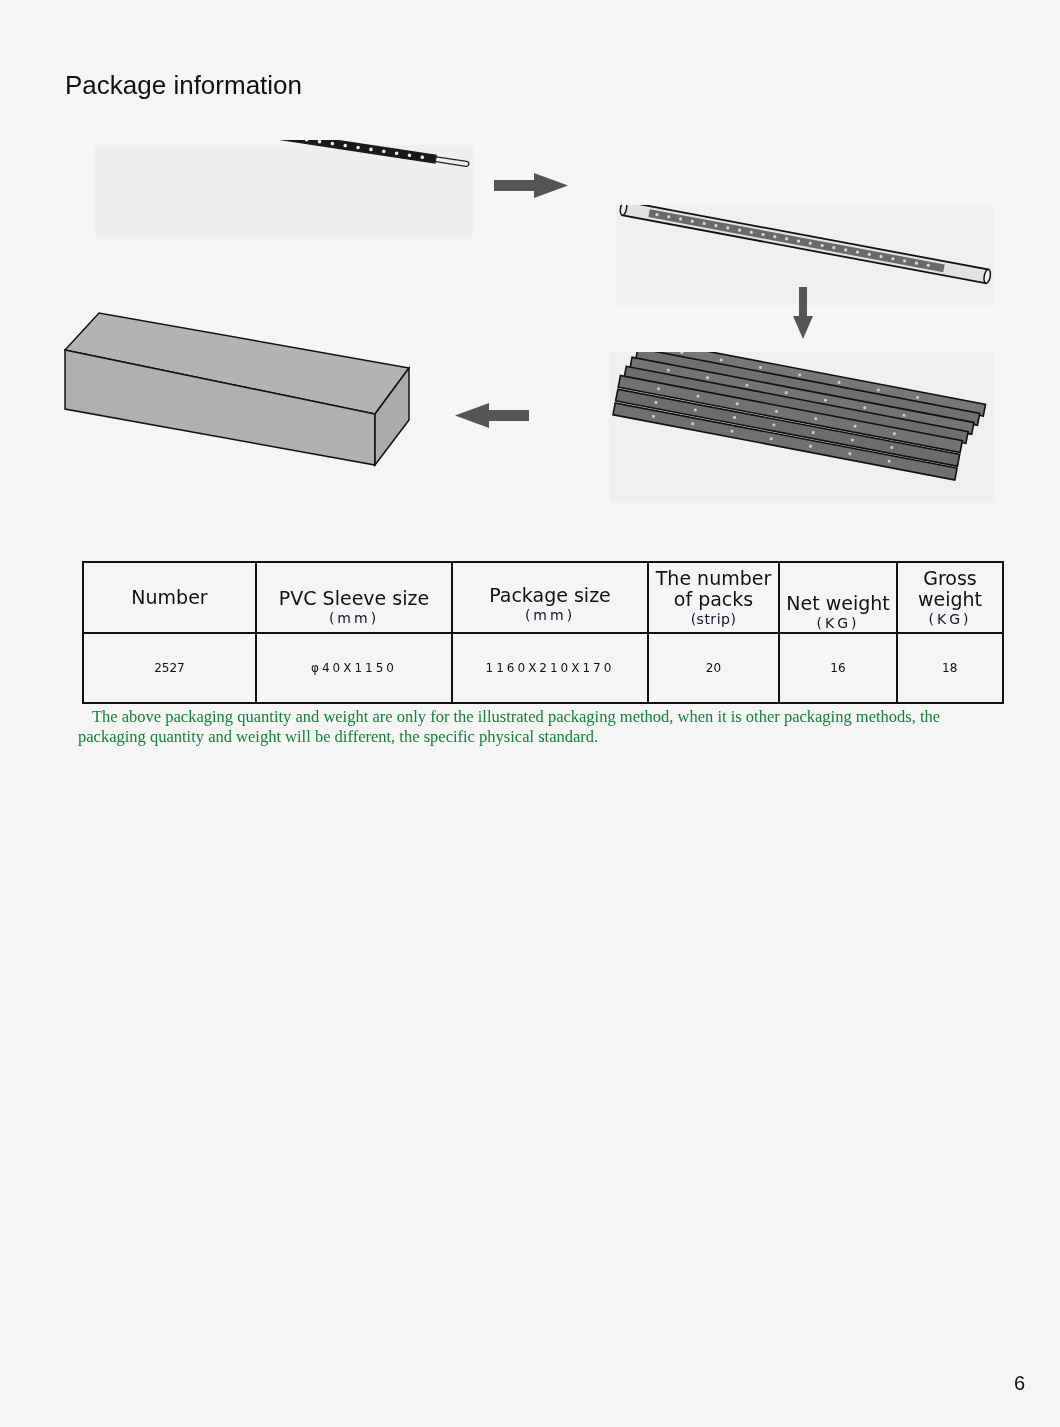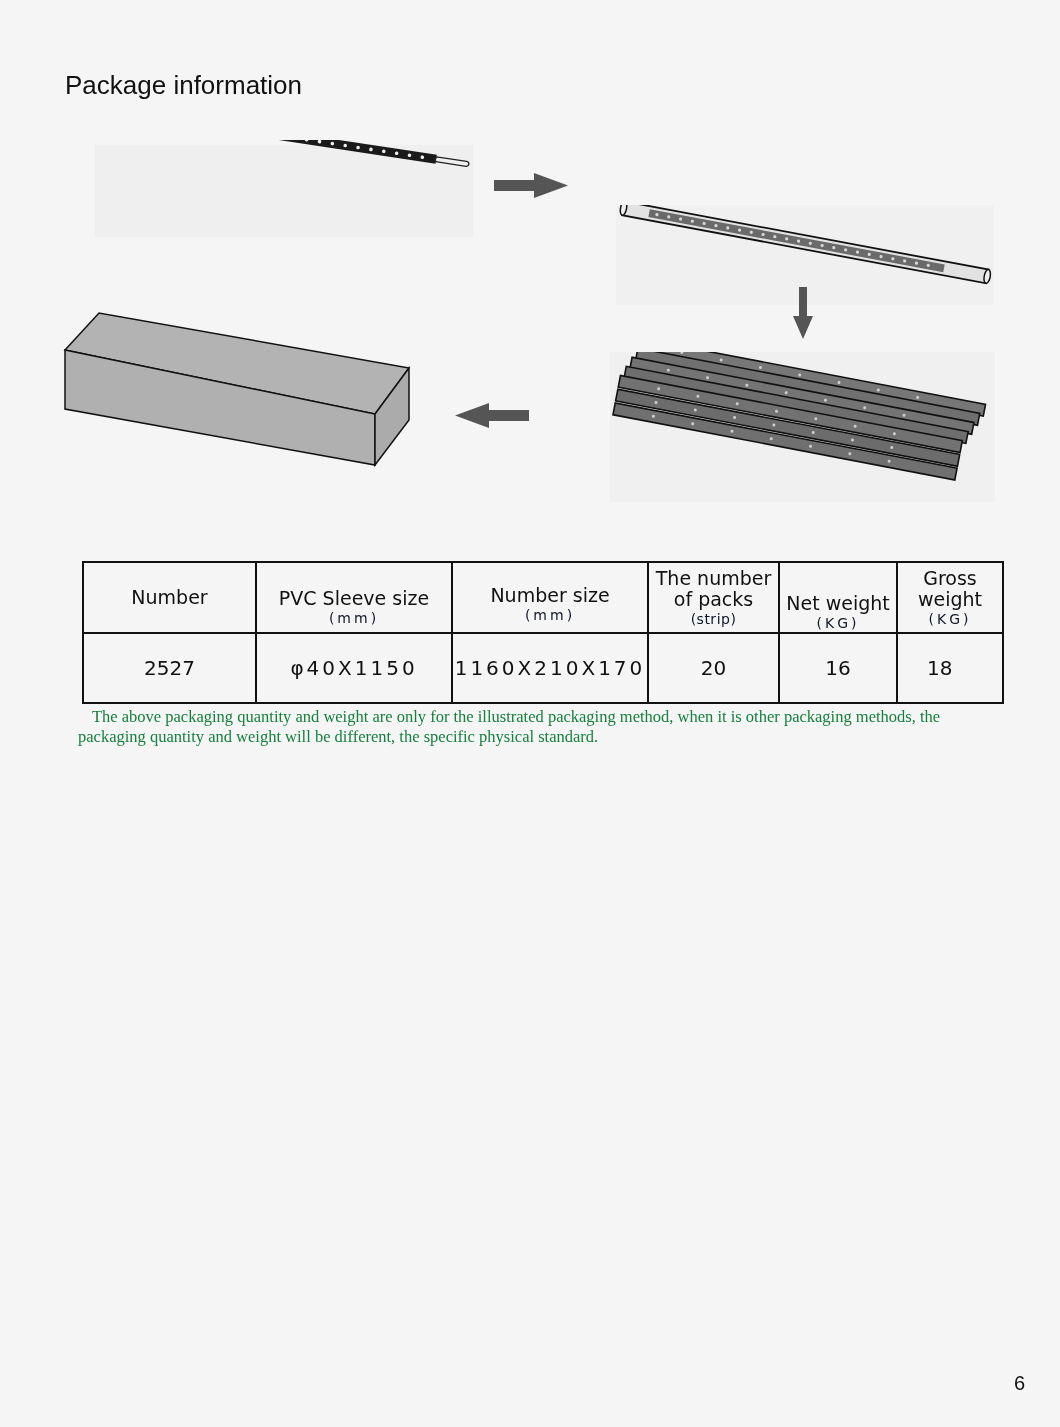--- a/index.html
+++ b/index.html
@@ -22,21 +22,21 @@
       table-layout: fixed;
       font-family: "DejaVu Sans", sans-serif;
     }
     table.pkg td {
       border: 2px solid #111;
       text-align: center;
       vertical-align: middle;
       padding: 0;
     }
     tr.hdr td { height: 68px; }
-    tr.val td { height: 68px; font-size: 20px; }
+    tr.val td { height: 68px; font-size: 12px; }
     .h-main { font-size: 19px; line-height: 21px; display: block; }
     .h-unit { font-size: 14px; line-height: 18px; display: block; letter-spacing: 3px; color: #0f172a; }
     .h-unit.strip { letter-spacing: 0.5px; }
     .spaced { letter-spacing: 3px; }
     .note {
       position: absolute; left: 78px; top: 707px; width: 905px;
       font-size: 16.5px; line-height: 20px; color: #15803d;
       text-indent: 14px;
       font-family: Liberation Serif, serif;
     }
@@ -202,21 +202,21 @@
   <tbody>
       <tr class="hdr">
     <td>
       <span class="h-main">Number</span>
     </td>
     <td>
       <span class="h-main" style="margin-top:20px">PVC  Sleeve size</span>
       <span class="h-unit">(mm)</span>
     </td>
     <td>
-      <span class="h-main" style="margin-top:14px">Number size</span>
+      <span class="h-main" style="margin-top:14px">Package size</span>
       <span class="h-unit">(mm)</span>
     </td>
     <td>
       <span class="h-main">The number</span>
       <span class="h-main">of packs</span>
       <span class="h-unit strip">(strip)</span>
     </td>
     <td>
       <span class="h-main" style="margin-top:30px">Net weight</span>
       <span class="h-unit">(KG)</span>
@@ -226,20 +226,20 @@
       <span class="h-main">weight</span>
       <span class="h-unit">(KG)</span>
     </td>
   </tr>
   <tr class="val">
     <td>2527</td>
     <td class="spaced">φ40X1150</td>
     <td class="spaced">1160X210X170</td>
     <td>20</td>
     <td>16</td>
-    <td style="text-align:left;padding-left:29px">18</td>
+    <td style="text-align:left;padding-left:44px">18</td>
   </tr>
 </tbody>
   </table>
 
 <div class="note">The above packaging quantity and weight are only for the illustrated packaging method, when it is other packaging methods, the packaging quantity and weight will be different, the specific physical standard.</div>
 
 <div class="page-num">6</div>
 
 </body></html>

